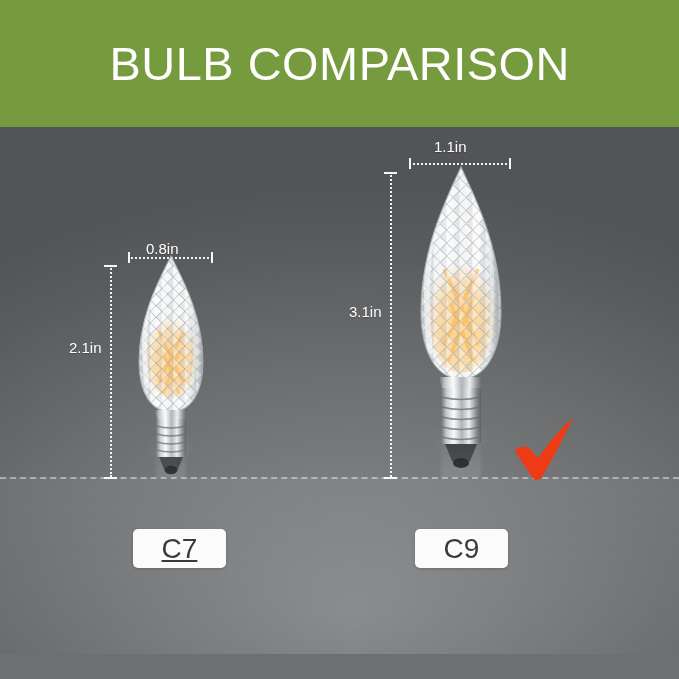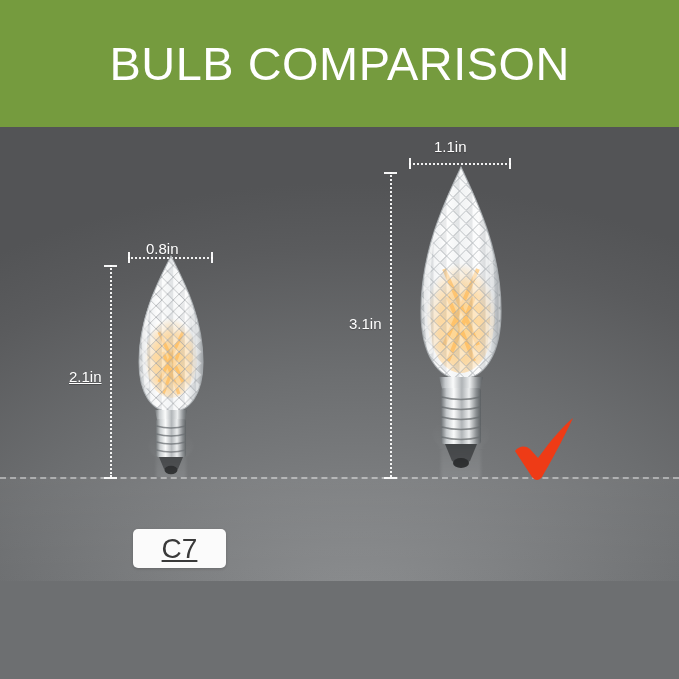--- a/index.html
+++ b/index.html
@@ -1,21 +1,21 @@
 <!DOCTYPE html>
 <html><head>
 <meta charset="utf-8">
 <style>
   html,body{margin:0;padding:0;}
   body{
     width:679px;height:679px;overflow:hidden;
     font-family:"Liberation Sans", sans-serif;
     background:#6d6f71;
   }
-  .stage{position:relative;width:679px;height:581px;overflow:hidden;}
+  .stage{position:relative;width:679px;height:654px;overflow:hidden;}
 
   
   .header{
     position:absolute;left:0;top:0;width:679px;height:127px;
     background:#759b3e;
     display:flex;align-items:center;justify-content:center;
   }
   .header-title{
     color:#ffffff;
     font-size:46px;
@@ -116,31 +116,31 @@
     <div class="baseline"></div>
 
     <div class="dim-h" style="left:128px;top:130px;width:85px;"></div>
     <div class="tick-v" style="left:128px;top:125px;"></div>
     <div class="tick-v" style="left:211px;top:125px;"></div>
     <div class="dim-label" style="left:146px;top:113px;">0.8in</div>
 
     <div class="dim-v" style="left:110px;top:138px;height:212px;"></div>
     <div class="tick-h" style="left:104px;top:138px;"></div>
     <div class="tick-h" style="left:104px;top:350px;"></div>
-    <div class="dim-label" style="left:69px;top:241px;text-decoration:underline;">2.1in</div>
+    <div class="dim-label" style="left:69px;top:212px;">2.1in</div>
 
     <div class="dim-h" style="left:409px;top:36px;width:102px;"></div>
     <div class="tick-v" style="left:409px;top:31px;"></div>
     <div class="tick-v" style="left:509px;top:31px;"></div>
     <div class="dim-label" style="left:434px;top:11px;">1.1in</div>
 
     <div class="dim-v" style="left:390px;top:45px;height:305px;"></div>
     <div class="tick-h" style="left:384px;top:45px;"></div>
     <div class="tick-h" style="left:384px;top:350px;"></div>
-    <div class="dim-label" style="left:349px;top:188px;">3.1in</div>
+    <div class="dim-label" style="left:349px;top:176px;">3.1in</div>
 
     <div class="bulb" style="left:133px;top:127px;">
       <svg width="76" height="224" viewBox="0 0 76 224">
         <defs>
           <linearGradient id="glassC7" x1="0" y1="0" x2="1" y2="0">
             <stop offset="0" stop-color="#b9bdc0"></stop>
             <stop offset="0.12" stop-color="#e9ecee"></stop>
             <stop offset="0.30" stop-color="#fdfdfd"></stop>
             <stop offset="0.50" stop-color="#f2f4f5"></stop>
             <stop offset="0.72" stop-color="#fcfcfc"></stop>
@@ -277,15 +277,18 @@
       <svg width="68" height="70" viewBox="0 0 68 70">
         <path d="M4 36 C8 31, 14 30, 19 34 L27 43 C41 24, 52 11, 62 3
                  C56 16, 44 40, 31 62 C28 66, 24 66, 21 62 Z" fill="#ee3b16"></path>
       </svg>
     </div>
 
     <div class="chip" style="left:133px;top:402px;width:93px;height:39px;text-decoration:underline;">
       <span>C7</span>
     </div>
 
+    <div class="chip" style="left:415px;top:402px;width:93px;height:39px;">
+      <span>C9</span>
+    </div>
 
   </div>
 </div>
 
 </body></html>

